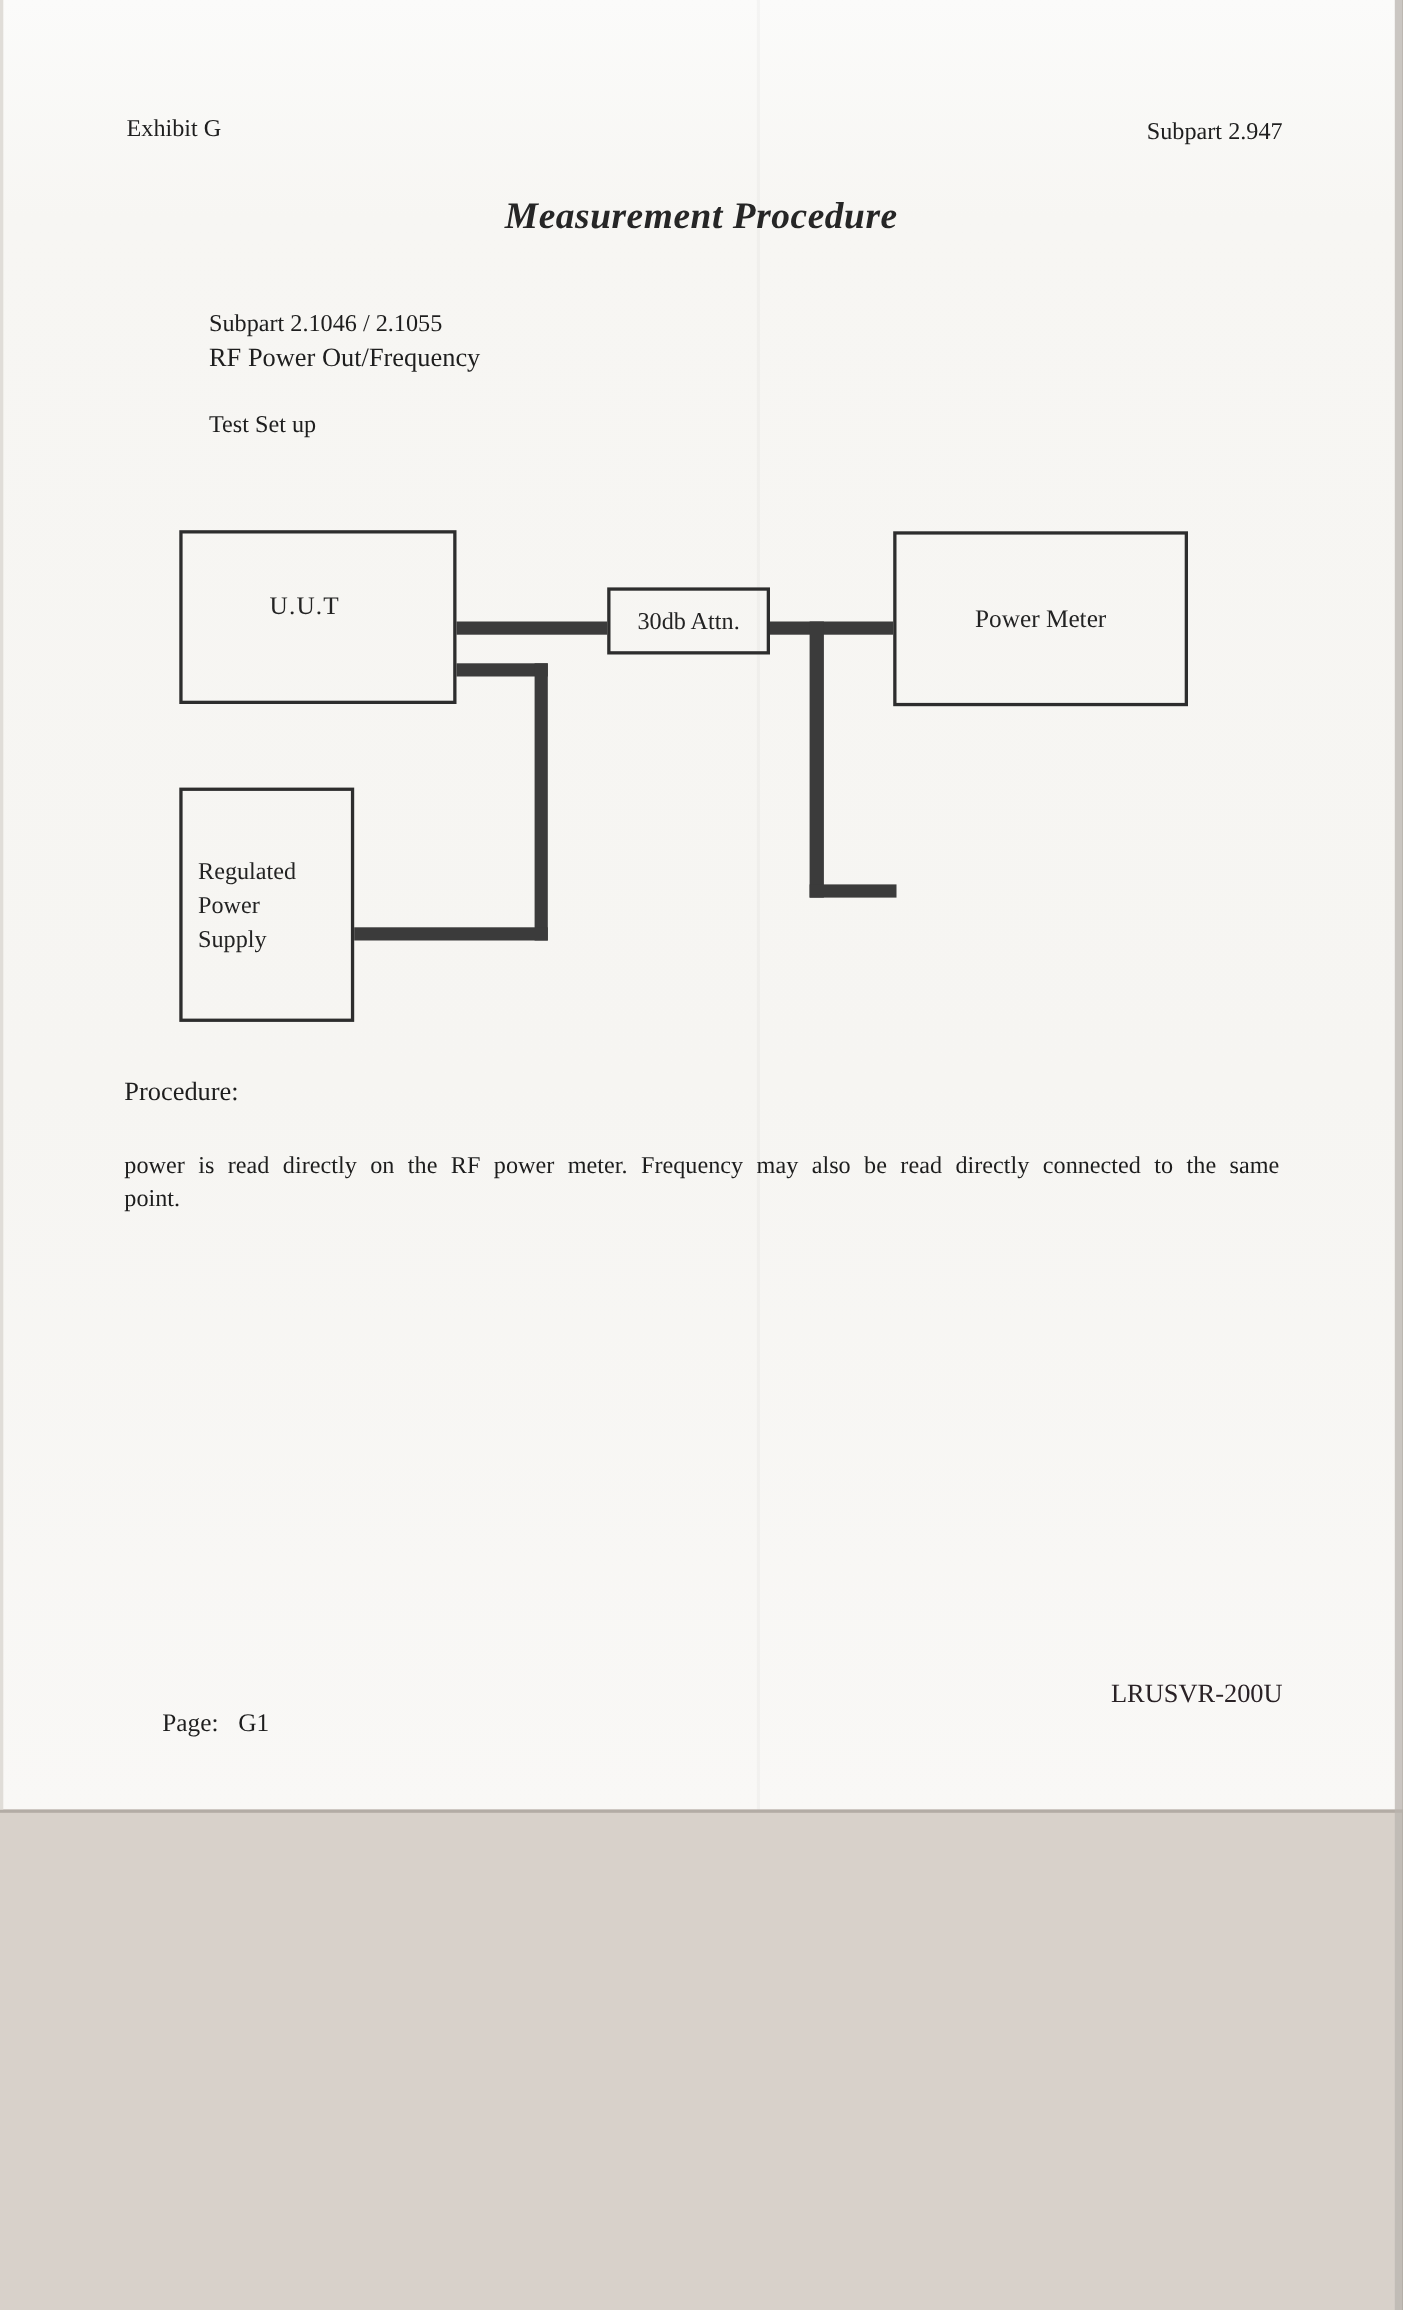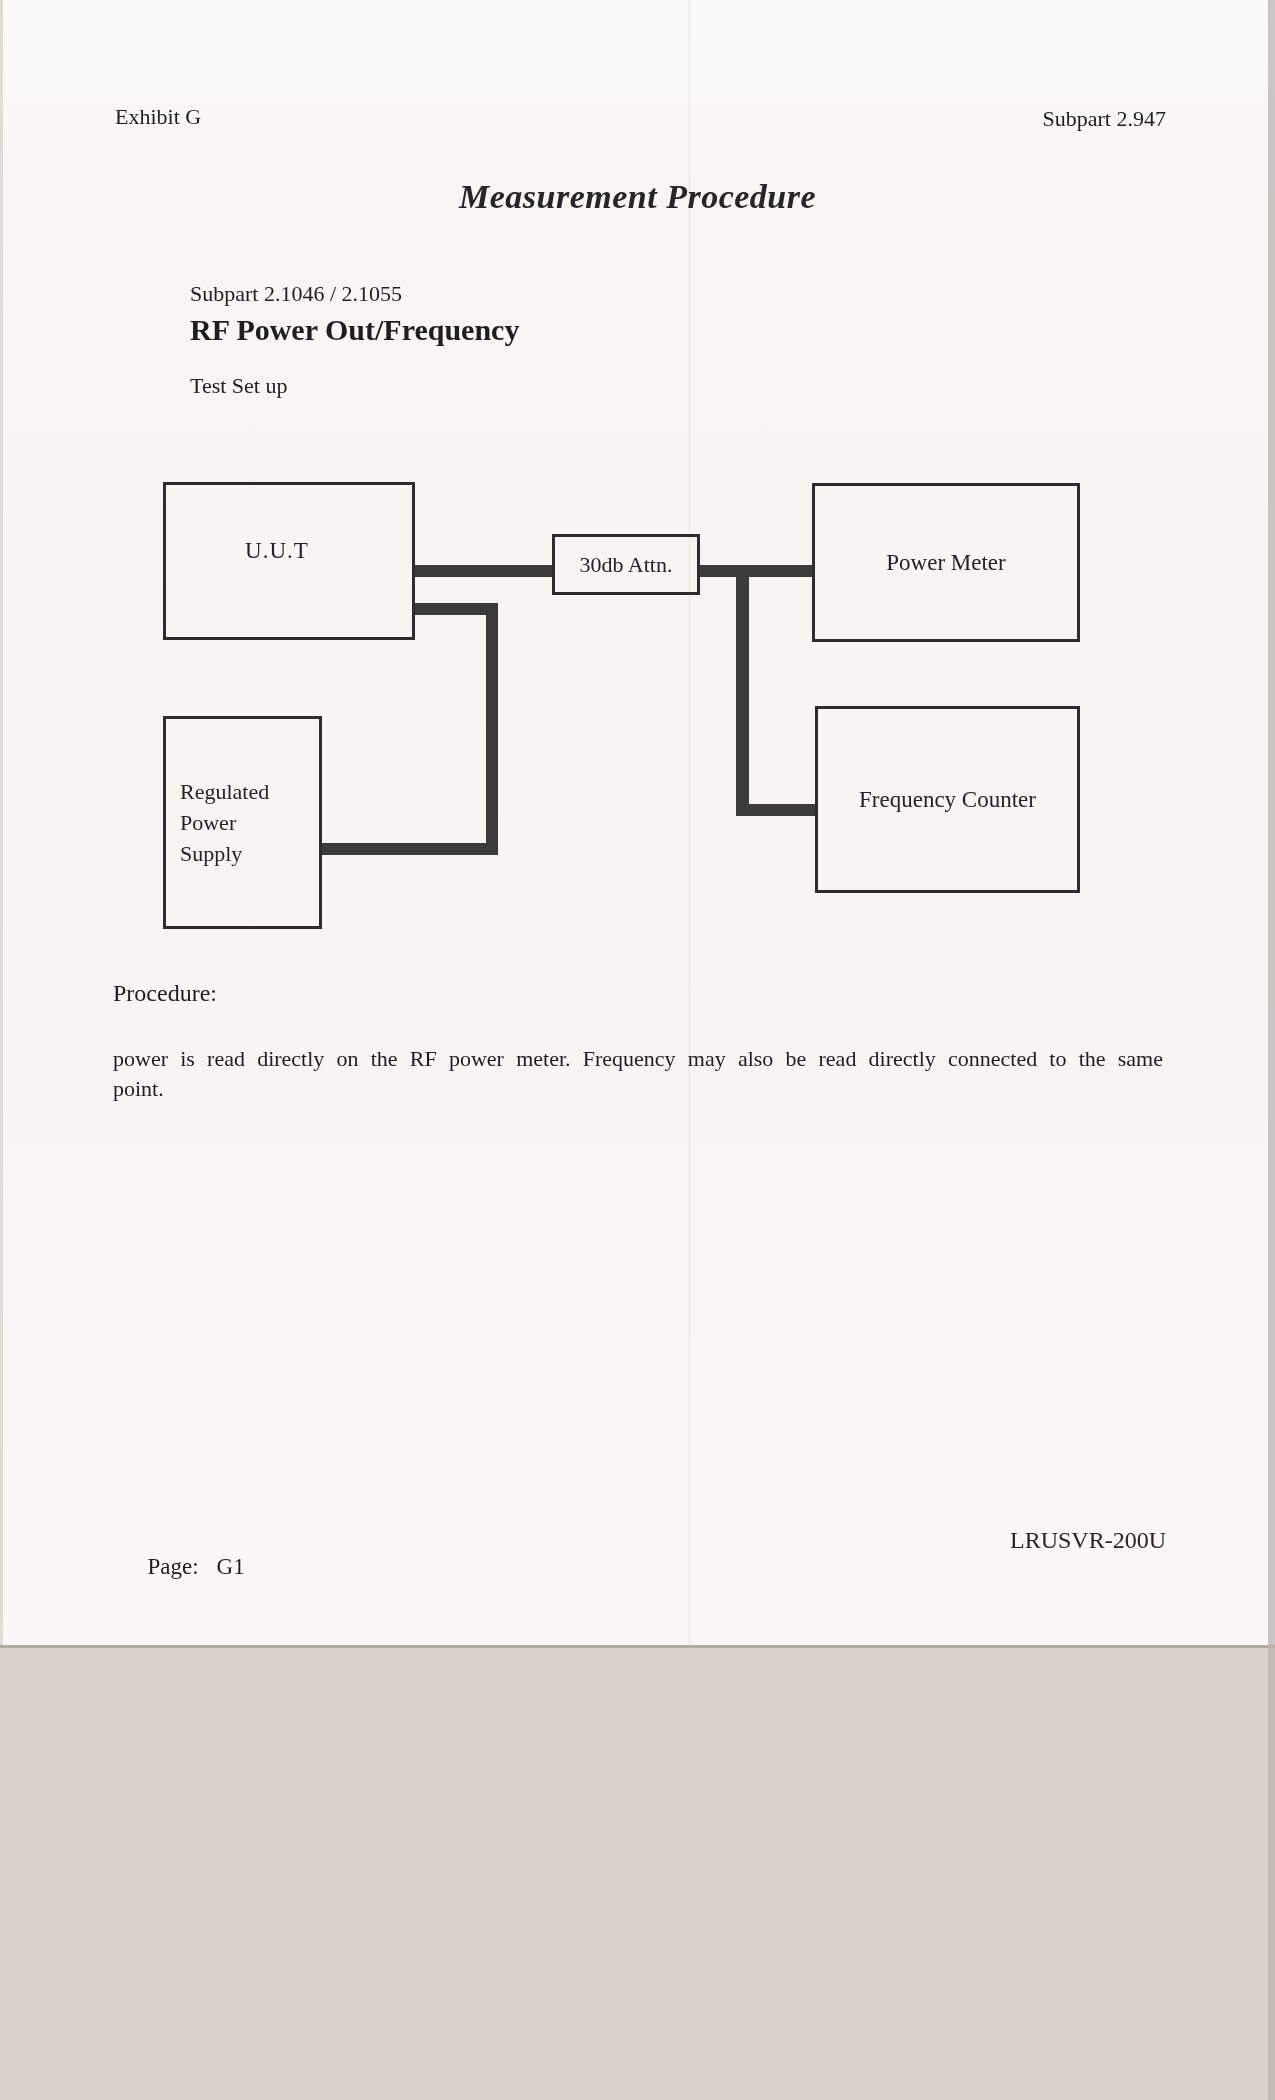--- a/index.html
+++ b/index.html
@@ -20,21 +20,21 @@
   .right-edge-strip{position:absolute;right:0;top:0;width:7px;height:2100px;background:#b9b4af;opacity:.75;}
 
   .txt{position:absolute;white-space:pre;text-align:right;}
   #hdr-left {left:115px;top:104px;font-size:22px;}
   #hdr-right{right:109px;top:106px;font-size:22px;}
   #title{
     left:0;top:178px;width:1275px;text-align:center;
     font-size:34px;font-weight:bold;font-style:italic;letter-spacing:.5px;color:#262626;
   }
   #subpart-ref{left:190px;top:281px;font-size:22px;}
-  #test-name  {left:190px;top:313px;font-size:30px;font-weight:bold;}
+  #test-name  {left:190px;top:313px;font-size:24px;}
   #setup-label{left:190px;top:373px;font-size:22px;}
 
   
   .dbox{
     position:absolute;border:3px solid #2d2d2d;background:transparent;
     display:flex;align-items:center;justify-content:center;
     font-size:23px;color:#232323;box-sizing:border-box;
   }
   #box-uut         {left:163px;top:482px;width:252px;height:158px;}
   #box-uut .lbl    {transform:translate(-12px,-10px);letter-spacing:1px;}
@@ -97,23 +97,20 @@
       <span class="lbl">30db Attn.</span>
     </div>
     <div class="dbox" id="box-power-meter">
       <span class="lbl">Power Meter</span>
     </div>
     <div class="dbox" id="box-rps">
       <span>Regulated</span>
       <span>Power</span>
       <span>Supply</span>
     </div>
-    <div class="dbox" id="box-freq-counter">
-      <span class="lbl">Frequency Counter</span>
-    </div>
 
     <div class="txt" id="procedure-heading">Procedure:</div>
 
     <div id="procedure-body">
       <div class="pline">power is read directly on the RF power meter.  Frequency may also be read directly connected to the same</div>
       <div class="pline last">point.</div>
     </div>
 
     <div class="txt" id="footer-left">
       <span>Page:</span><span class="page-num">G1</span>

